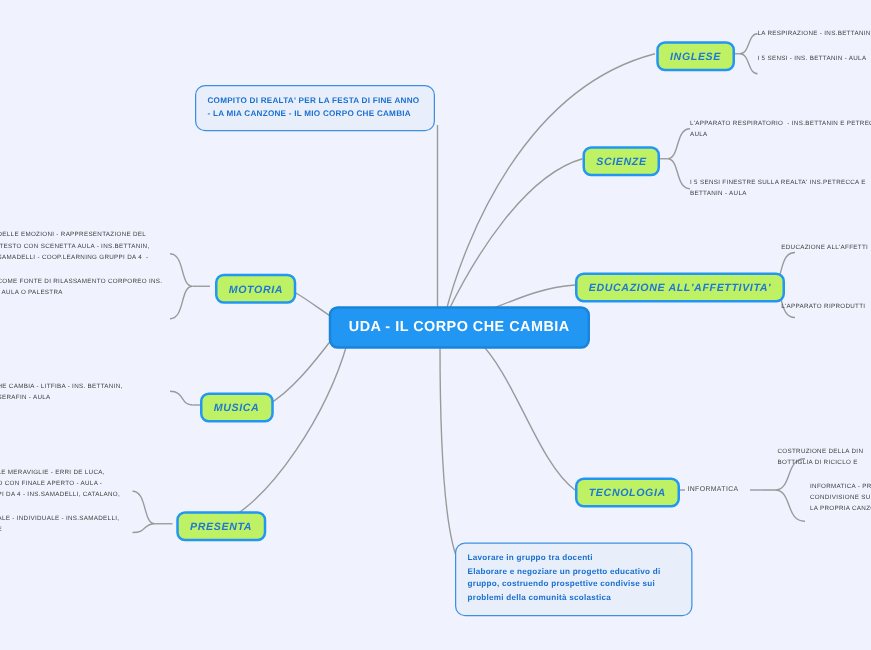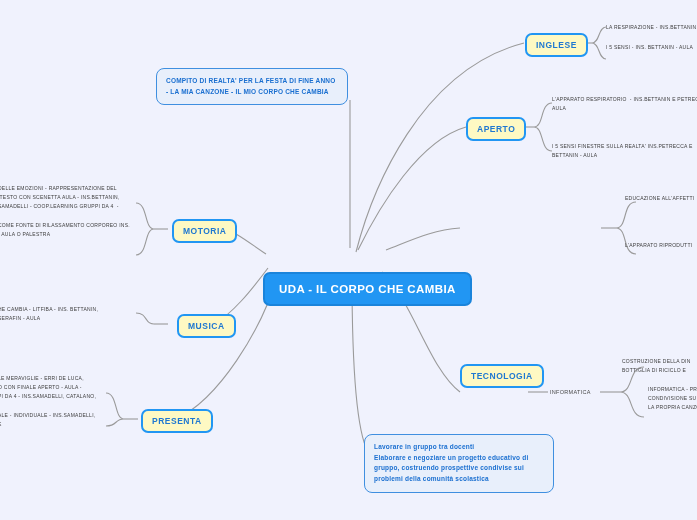--- a/index.html
+++ b/index.html
@@ -35,36 +35,36 @@
     background: #2196f3;
     border: 2px solid #1a84db;
     border-radius: 7px;
     color: #ffffff;
     font-size: 11.5px;
     font-weight: bold;
     letter-spacing: 0.4px;
     padding: 9px 14px;
     white-space: nowrap;
     box-sizing: border-box;
-    margin-top: 27px;
   }
 
   
   .topic-node {
     position: absolute;
-    background: #fef9c3;
+    background: #bef264;
     border: 2px solid #2196f3;
     border-radius: 7px;
     color: #1f78d1;
     font-size: 8.5px;
     font-weight: bold;
     letter-spacing: 0.5px;
     padding: 5px 9px;
     white-space: nowrap;
     box-sizing: border-box;
+    font-style: italic;
   }
 
   
   .sub-label {
     position: absolute;
     color: #4a4a4a;
     font-size: 5.5px;
     letter-spacing: 0.3px;
     white-space: nowrap;
   }
@@ -150,45 +150,46 @@
 
   <div class="callout" style="left:156px; top:68px; width:192px;">COMPITO DI REALTA' PER LA FESTA DI FINE ANNO - LA MIA CANZONE - IL MIO CORPO CHE CAMBIA</div>
 
   <div class="callout" style="left:364px; top:434px; width:190px;">Lavorare in gruppo tra docenti
  Elaborare e negoziare un progetto educativo di gruppo, costruendo prospettive condivise sui problemi della comunità scolastica</div>
 
   <div class="topic-node" style="left:525px; top:33px;">INGLESE</div>
   <div class="leaf" style="left:606px; top:23px;">LA RESPIRAZIONE - INS.BETTANIN</div>
   <div class="leaf" style="left:606px; top:43px;">I 5 SENSI - INS. BETTANIN - AULA</div>
 
-  <div class="topic-node" style="left:466px; top:117px;">APERTO</div>
+  <div class="topic-node" style="left:466px; top:117px;">SCIENZE</div>
   <div class="leaf" style="left:552px; top:95px;">L'APPARATO RESPIRATORIO  - INS.BETTANIN E PETRECCA -
 AULA</div>
   <div class="leaf" style="left:552px; top:142px;">I 5 SENSI FINESTRE SULLA REALTA' INS.PETRECCA E
 BETTANIN - AULA</div>
 
+  <div class="topic-node" style="left:460px; top:218px;">EDUCAZIONE ALL'AFFETTIVITA'</div>
   <div class="leaf" style="left:625px; top:194px;">EDUCAZIONE ALL'AFFETTI</div>
   <div class="leaf" style="left:625px; top:241px;">L'APPARATO RIPRODUTTI</div>
 
-  <div class="topic-node" style="left:460px; top:364px;">TECNOLOGIA</div>
+  <div class="topic-node" style="left:460px; top:382px;">TECNOLOGIA</div>
   <div class="sub-label" style="left:550px; top:389px;">INFORMATICA</div>
   <div class="leaf" style="left:622px; top:357px;">COSTRUZIONE DELLA DIN
 BOTTIGLIA DI RICICLO E</div>
   <div class="leaf" style="left:648px; top:385px;">INFORMATICA - PRESENTA
 CONDIVISIONE SU PADLE
 LA PROPRIA CANZONE.</div>
 
   <div class="topic-node" style="left:172px; top:219px;text-align:center;">MOTORIA</div>
   <div class="leaf" style="left:-2px; top:184px;">DELLE EMOZIONI - RAPPRESENTAZIONE DEL
  TESTO CON SCENETTA AULA - INS.BETTANIN,
 SAMADELLI - COOP.LEARNING GRUPPI DA 4  -</div>
   <div class="leaf" style="left:-2px; top:221px;">COME FONTE DI RILASSAMENTO CORPOREO INS.
 - AULA O PALESTRA</div>
 
-  <div class="topic-node" style="left:177px; top:314px;">MUSICA</div>
+  <div class="topic-node" style="left:160px; top:314px;">MUSICA</div>
   <div class="leaf" style="left:-2px; top:305px;">HE CAMBIA - LITFIBA - INS. BETTANIN,
 SERAFIN - AULA</div>
 
   <div class="topic-node" style="left:141px; top:409px;">PRESENTA</div>
   <div class="leaf" style="left:-2px; top:374px;">LE MERAVIGLIE - ERRI DE LUCA,
 O CON FINALE APERTO - AULA -
 PI DA 4 - INS.SAMADELLI, CATALANO,</div>
   <div class="leaf" style="left:-2px; top:411px;">ALE - INDIVIDUALE - INS.SAMADELLI,
 E</div>
 

